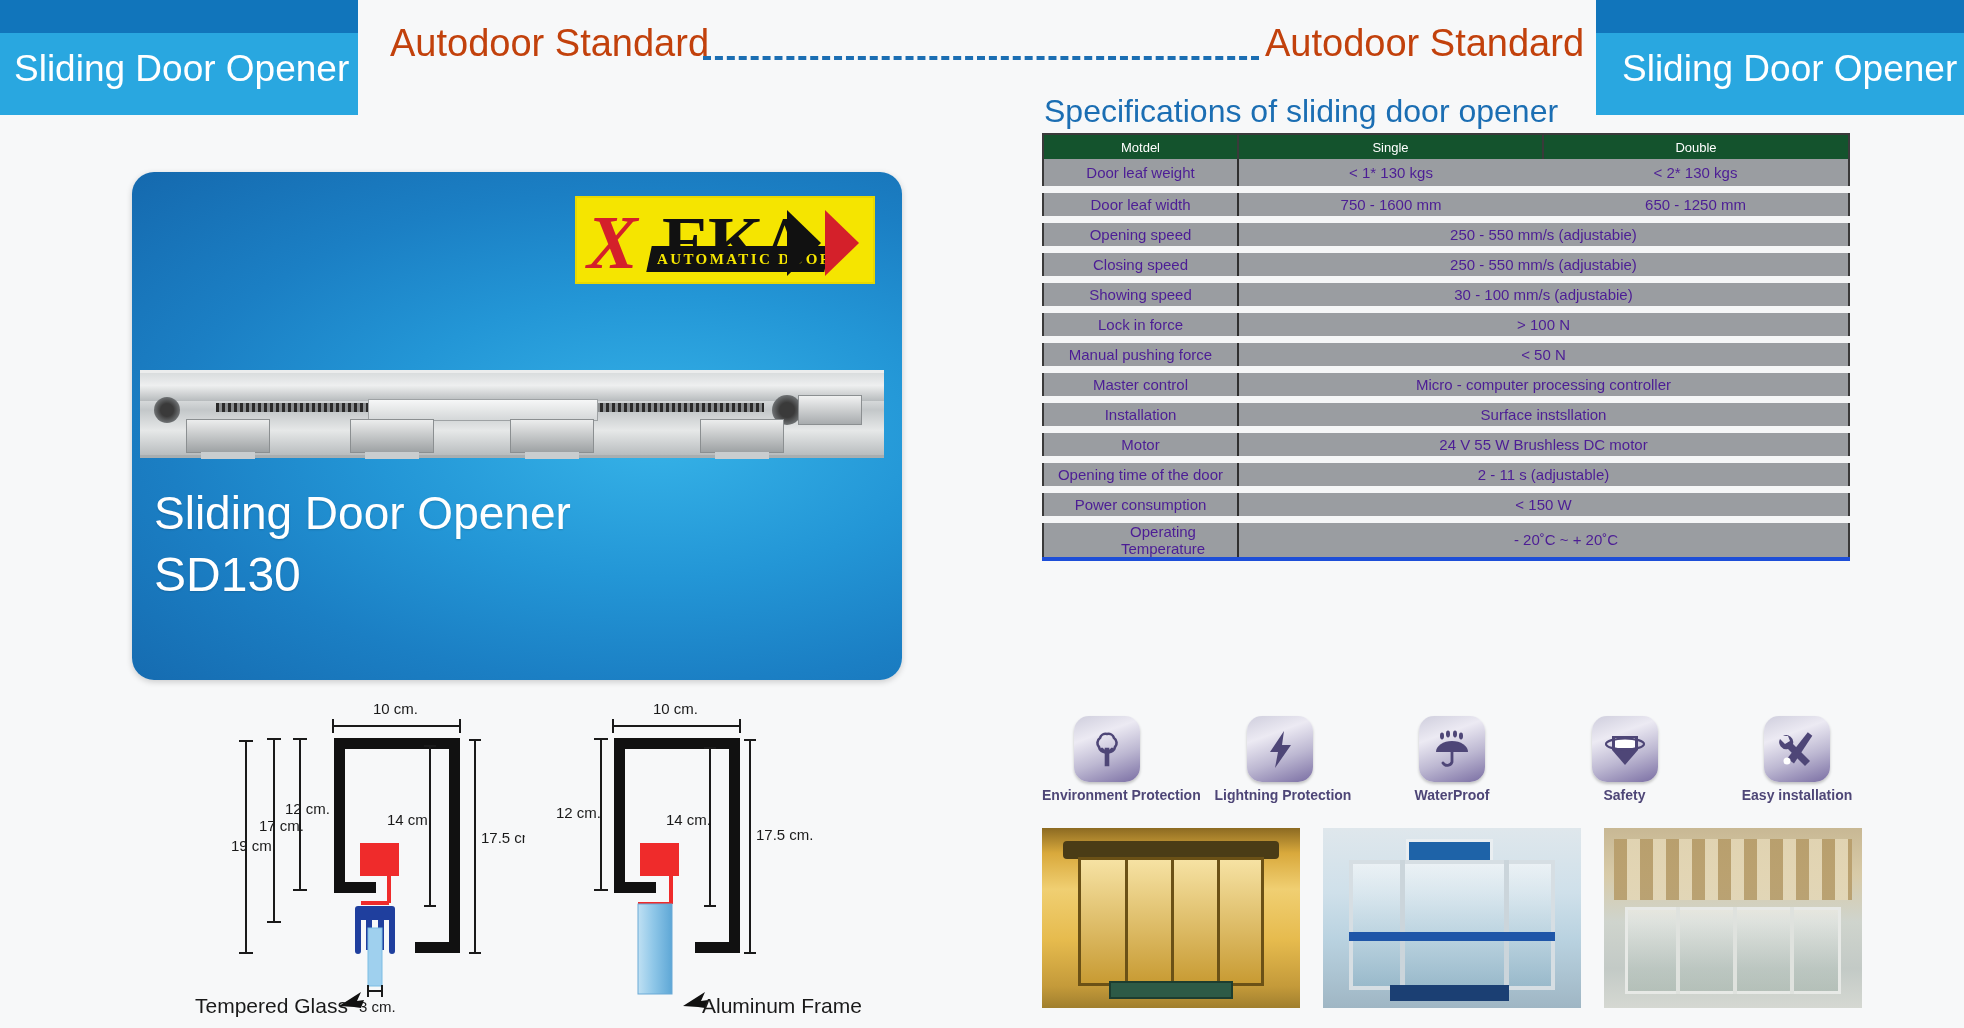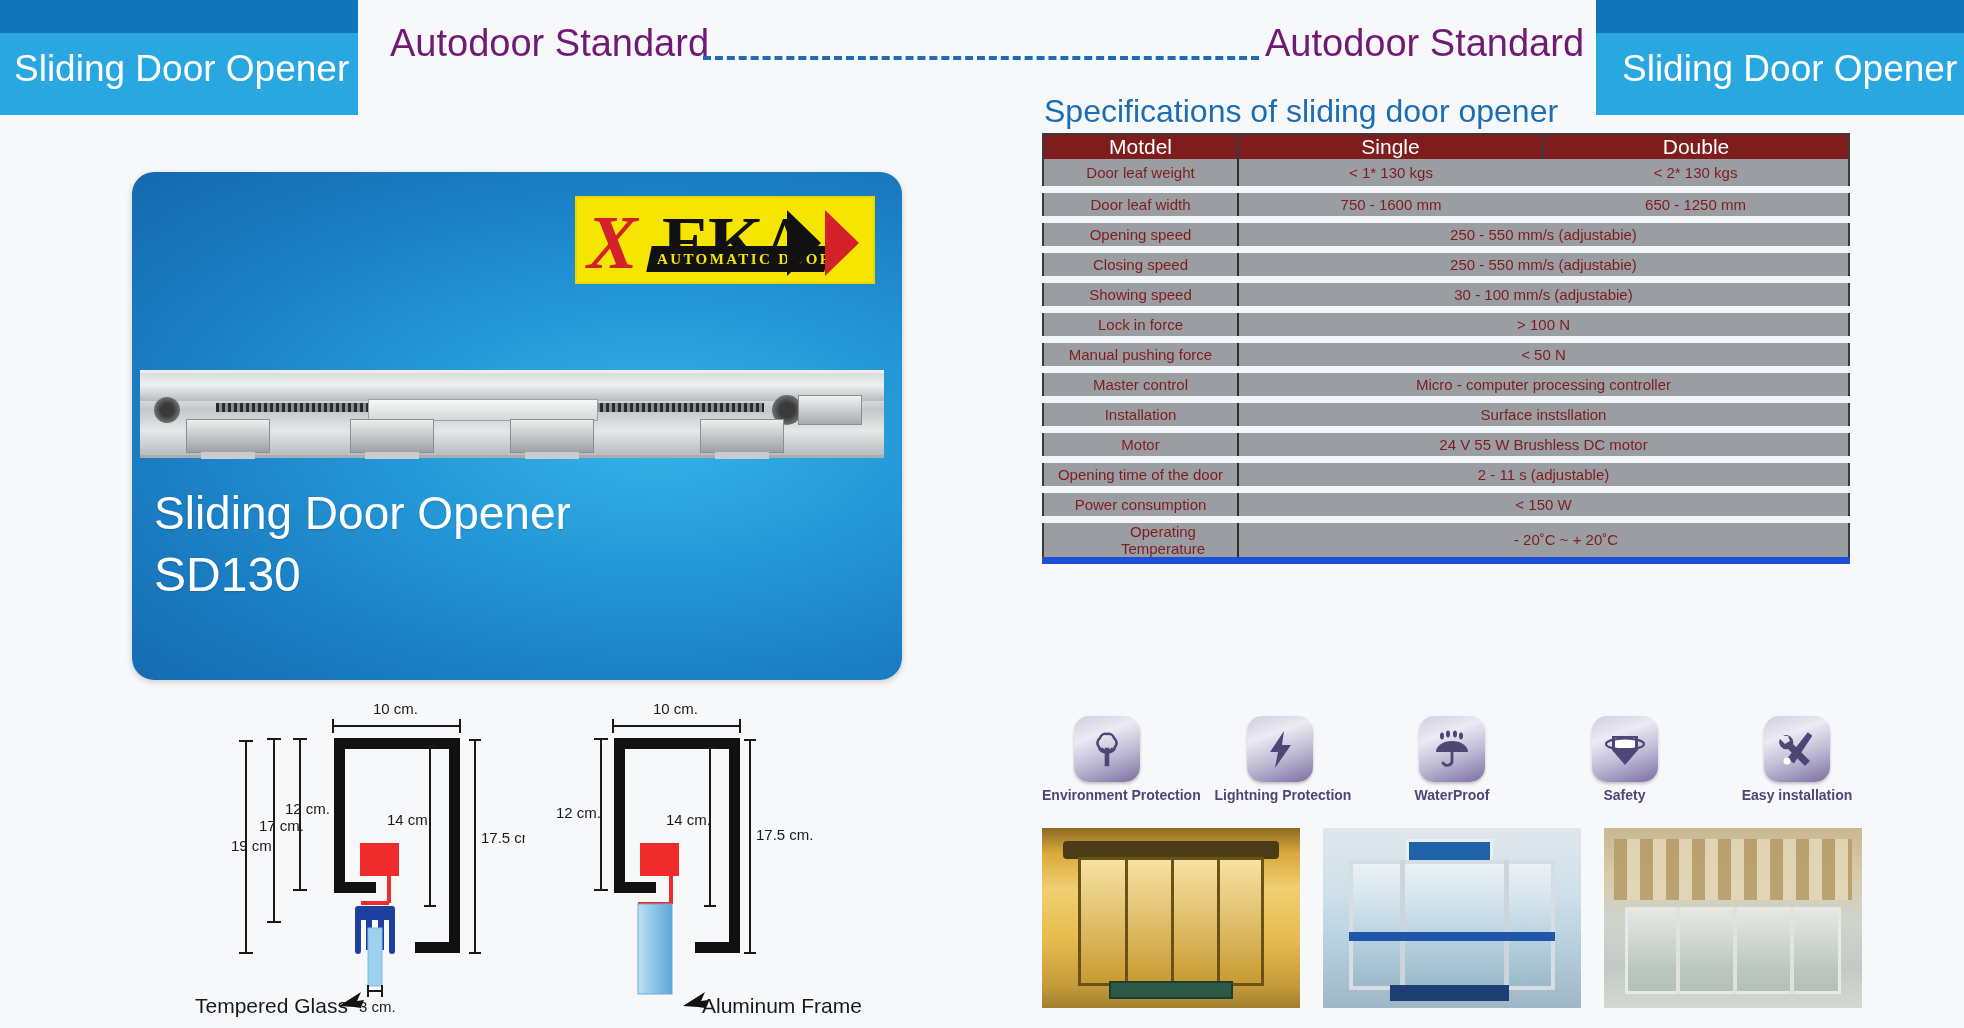--- a/index.html
+++ b/index.html
@@ -27,21 +27,21 @@
     font-size: 37px; color: #ffffff; line-height: 58px;
     white-space: nowrap;
   }
   #hdr-tab-left { left: 0; width: 358px; }
   #hdr-tab-left .tab-label { text-align: left; padding-left: 14px; }
   #hdr-tab-right { right: 0; width: 368px; }
   #hdr-tab-right .tab-label { text-align: left; padding-left: 26px; }
 
   .hdr-title {
     position: absolute; top: 22px;
-    font-size: 38px; color: #701a75; white-space: nowrap;
+    font-size: 38px; color: #c2410c; white-space: nowrap;
   }
   #hdr-title-left { left: 390px; }
   #hdr-title-right { left: 1265px; }
   #hdr-dash {
     position: absolute; left: 703px; top: 56px; width: 556px;
     border-top: 4px dashed #1b6eb3;
   }
 
   
   #product-card {
@@ -163,37 +163,37 @@
     width: 806px;
     border-collapse: collapse;
     background: #f5f6f7;
     border: 2px solid #3a3a3a;
     table-layout: fixed;
   }
   #spec-table col.c0 { width: 195px; }
   #spec-table col.c1 { width: 305px; }
   #spec-table col.c2 { width: 306px; }
   #spec-table thead th {
-    background: #7f1d1d; color: #ffffff;
-    font-size: 21px; font-weight: normal;
+    background: #14532d; color: #ffffff;
+    font-size: 13px; font-weight: normal;
     height: 25px; text-align: center;
     border-right: 2px solid #3a3a3a;
   }
   #spec-table thead th:last-child { border-right: none; }
   #spec-table td {
-    height: 30px; font-size: 15px; color: #7f1d1d;
+    height: 30px; font-size: 15px; color: #4c1d95;
     text-align: center; vertical-align: middle;
     border-bottom: 7px solid #f5f6f7;
     background: #9a9da1;
   }
   #spec-table td.label {
     border-right: 2px solid #2f2f2f;
     background: #9a9da1;
   }
-  #spec-table tr:last-child td { border-bottom: 7px solid #1d4ed8; padding-left: 45px; }
+  #spec-table tr:last-child td { border-bottom: 4px solid #1d4ed8; padding-left: 45px; }
 
   
   #features {
     position: absolute; left: 1042px; top: 716px;
     width: 820px; height: 104px;
     display: flex; justify-content: space-between; align-items: flex-start;
   }
   .feature { width: 130px; text-align: center; }
   .feat-icon {
     width: 66px; height: 66px; margin: 0 auto 4px;

